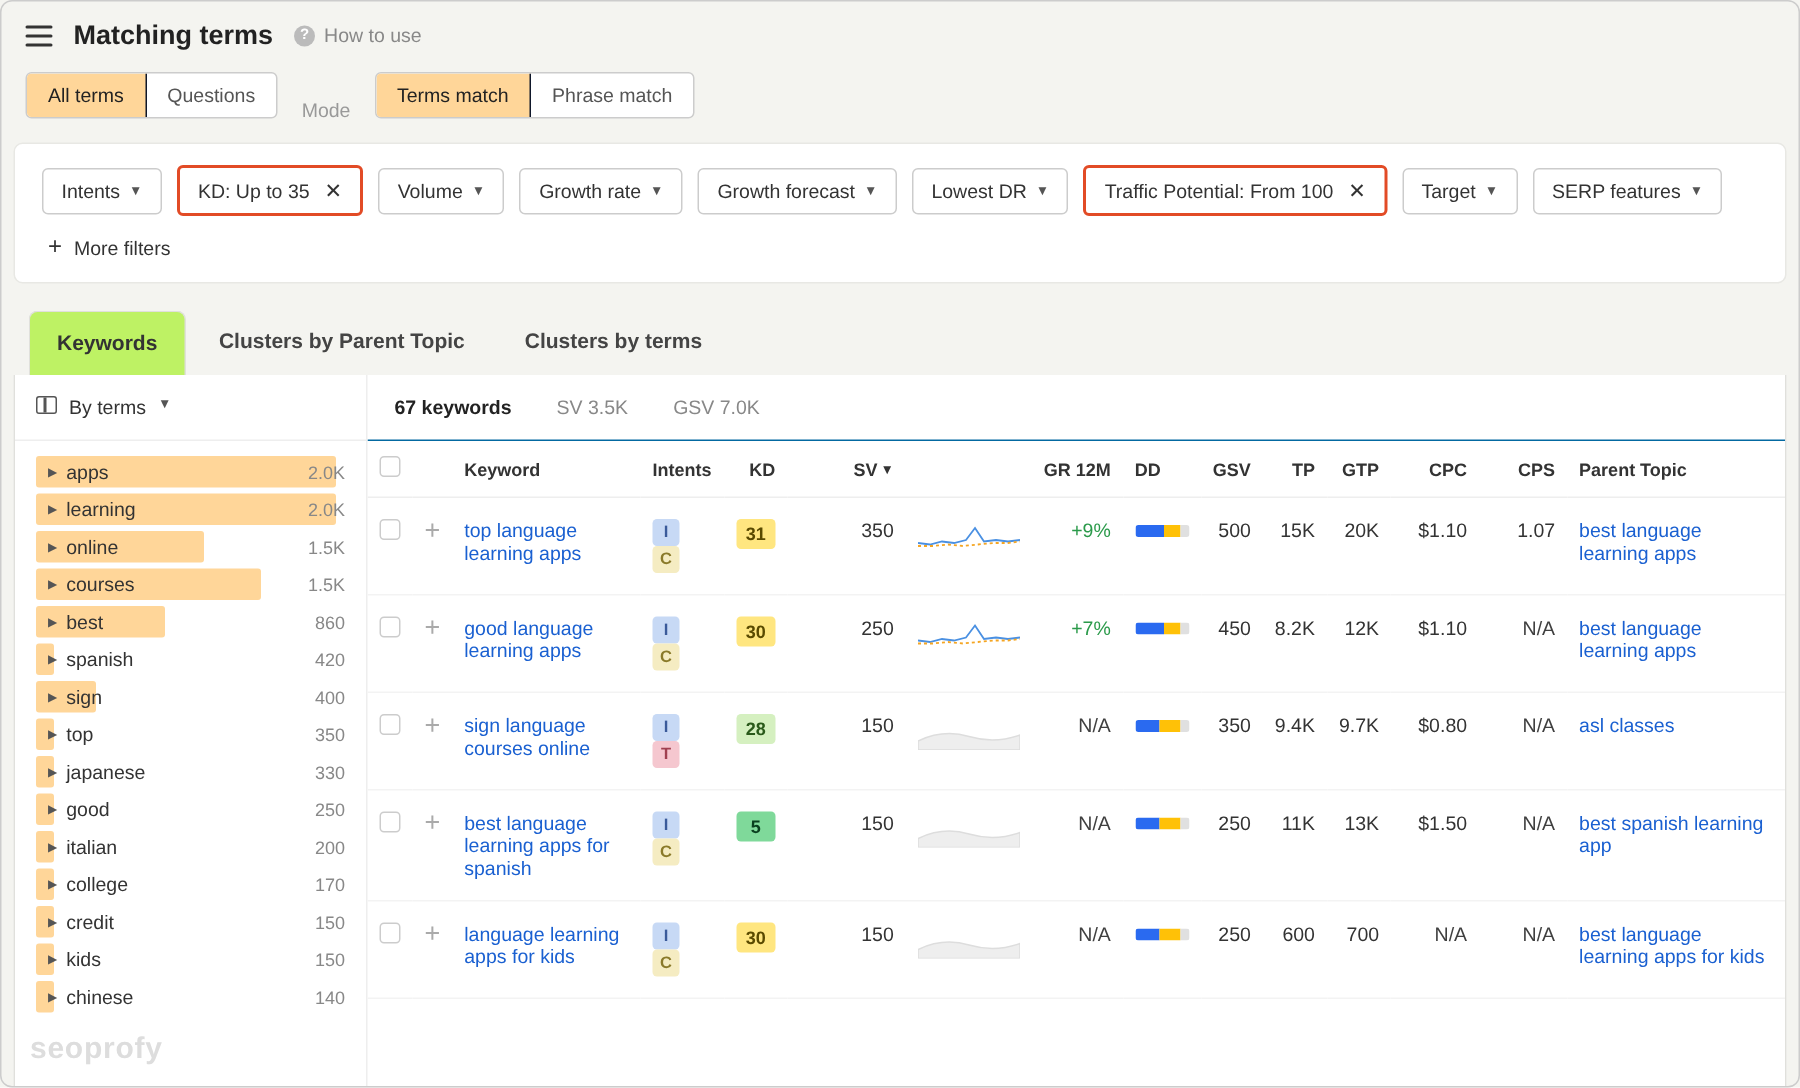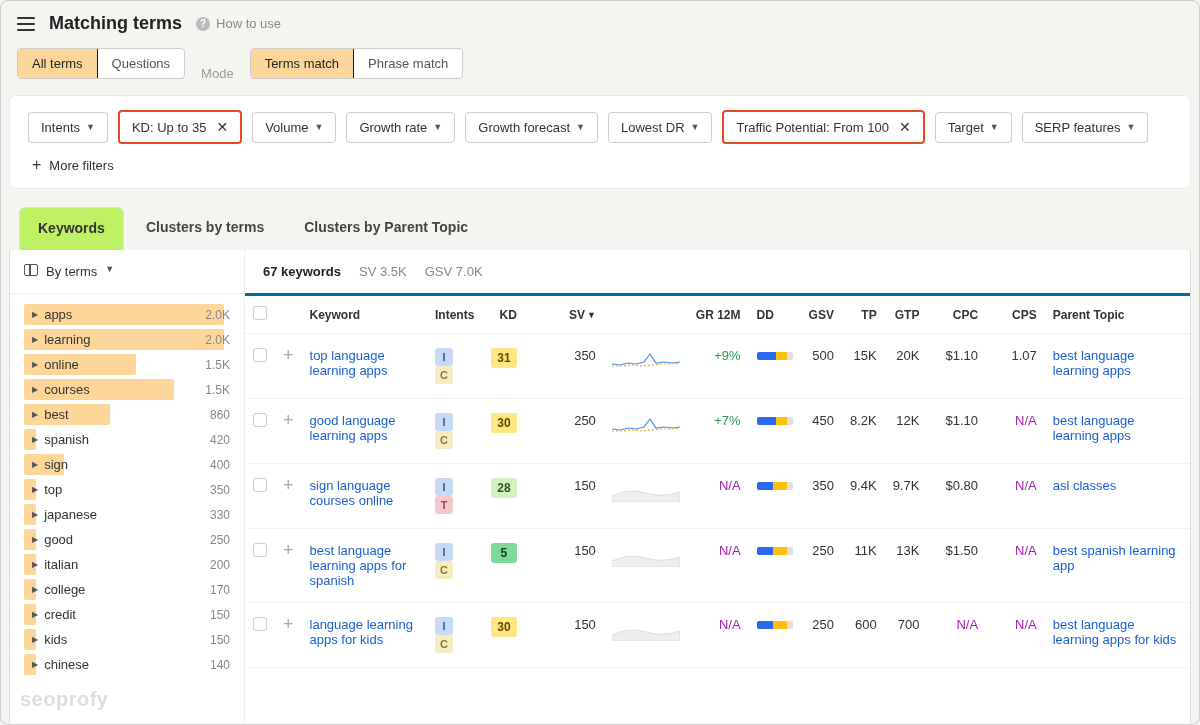--- a/index.html
+++ b/index.html
@@ -38,42 +38,42 @@
 .by-terms-ic { width: 14px; height: 12px; border: 1.5px solid #555; border-radius: 2px; position: relative; }
 .by-terms-ic::before { content: ""; position: absolute; left: 4px; top: 0; bottom: 0; width: 1.5px; background: #555; }
 .term-list { padding: 8px 0; }
 .term-row { position: relative; display: flex; align-items: center; justify-content: space-between; padding: 5px 14px 5px 22px; font-size: 13px; cursor: pointer; }
 .term-row .bar { position: absolute; left: 14px; top: 2px; bottom: 2px; background: #ffd699; border-radius: 2px; z-index: 0; }
 .term-row .label { position: relative; z-index: 1; display: flex; align-items: center; gap: 6px; }
 .term-row .tri { font-size: 8px; color: #555; }
 .term-row .count { position: relative; z-index: 1; color: #888; font-size: 12px; }
 
 .main { flex: 1; overflow: auto; }
-.summary { padding: 14px 18px; display: flex; align-items: flex-end; gap: 18px; border-bottom: 3px solid #0369a1; font-size: 13px; }
+.summary { padding: 14px 18px; display: flex; align-items: flex-end; gap: 30px; border-bottom: 1px solid #0369a1; font-size: 13px; }
 .summary .kw { font-weight: 700; color: #222; }
 .summary .dim { color: #888; }
 
 table { width: 100%; border-collapse: collapse; }
 th { text-align: left; padding: 10px 8px; font-size: 12px; font-weight: 700; color: #333; border-bottom: 1px solid #eee; white-space: nowrap; }
 th.r, td.r { text-align: right; }
 td { padding: 14px 8px; font-size: 13px; vertical-align: top; border-bottom: 1px solid #f3f3f3; }
 .cb { width: 14px; height: 14px; border: 1.5px solid #ccc; border-radius: 3px; display: inline-block; cursor: pointer; }
 .expand { color: #aaa; font-size: 18px; font-weight: 300; cursor: pointer; line-height: 14px; }
 .kwlink { color: #1a60d1; cursor: pointer; max-width: 120px; display: inline-block; }
 .intent { display: inline-flex; width: 18px; height: 18px; align-items: center; justify-content: center; border-radius: 3px; font-size: 11px; font-weight: 600; margin-right: 2px; }
 .intent.i { background: #c7d9f5; color: #3a5a9a; }
 .intent.c { background: #f5ecc2; color: #8a7a2a; }
 .intent.t { background: #f5c7cf; color: #a04050; }
 .kd { display: inline-block; min-width: 26px; padding: 3px 6px; border-radius: 3px; font-weight: 600; font-size: 12px; text-align: center; }
 .kd.yellow { background: #ffe680; color: #5a4a00; }
 .kd.lightgreen { background: #d5f0c0; color: #2a5a1a; }
 .kd.green { background: #7fd99a; color: #0a4020; }
 .spark { width: 68px; height: 24px; display: inline-block; }
 .gr-pos { color: #2a9a4a; font-weight: 500; }
-.na { color: #a21caf; padding-left: 21px; }
+.na { color: #404040; padding-left: 21px; }
 .dd-bar { width: 36px; height: 8px; display: inline-flex; border-radius: 2px; overflow: hidden; }
 .dd-bar .b1 { background: #2a6af0; }
 .dd-bar .b2 { background: #ffc107; }
 .dd-bar .b3 { background: #e0e0e0; }
 .ptlink { color: #1a60d1; cursor: pointer; max-width: 140px; display: inline-block; }
 .watermark { position: absolute; left: 20px; bottom: 14px; color: #ddd; font-size: 20px; font-weight: 700; letter-spacing: 0.5px; pointer-events: none; }
 .svcol { display:flex; align-items:center; gap:2px;margin-left:36px; }
 .svarrow { font-size: 9px; }
 </style>
 </head>
@@ -144,22 +144,22 @@
       </div>
     </div>
   <div class="more-filters">
     <span class="plus-ic">+</span>
     <span>More filters</span>
   </div>
 </div>
 
 <div class="tabs-row" id="tabs">
     <div class="tab active">Keywords</div>
+    <div class="tab inactive">Clusters by Parent Topic</div>
     <div class="tab inactive">Clusters by terms</div>
-    <div class="tab inactive">Clusters by Parent Topic</div>
   </div>
 
 <div class="content">
   <div class="sidebar">
     <div class="by-terms">
       <span class="by-terms-ic"></span>
       <span>By terms</span>
       <span class="caret">▼</span>
     </div>
     <div class="term-list" id="term-list">

